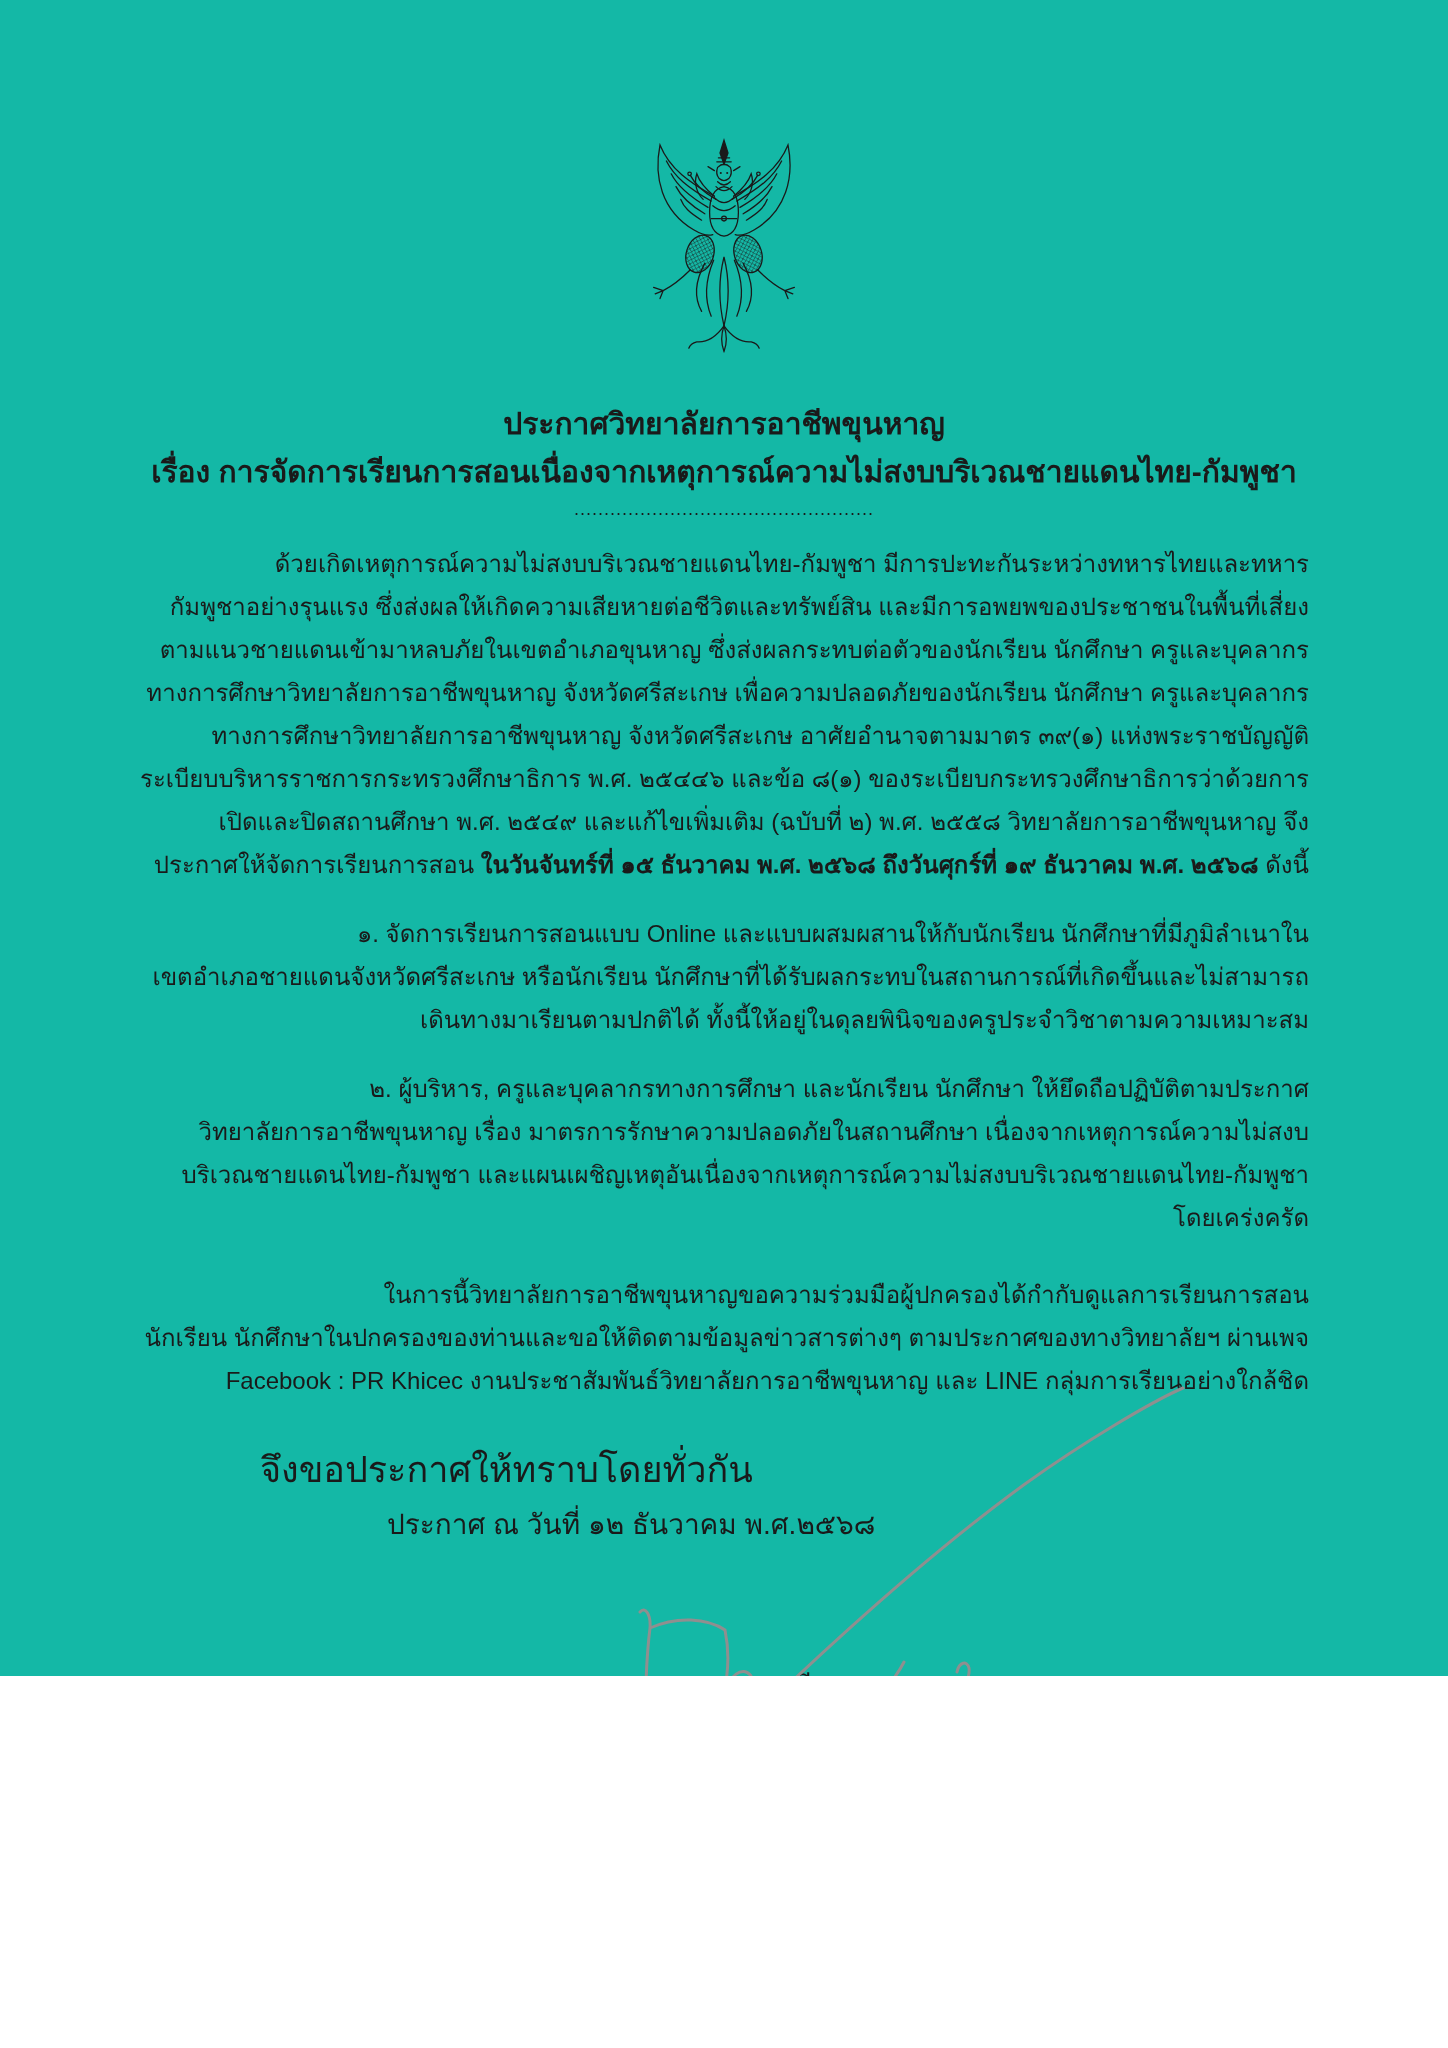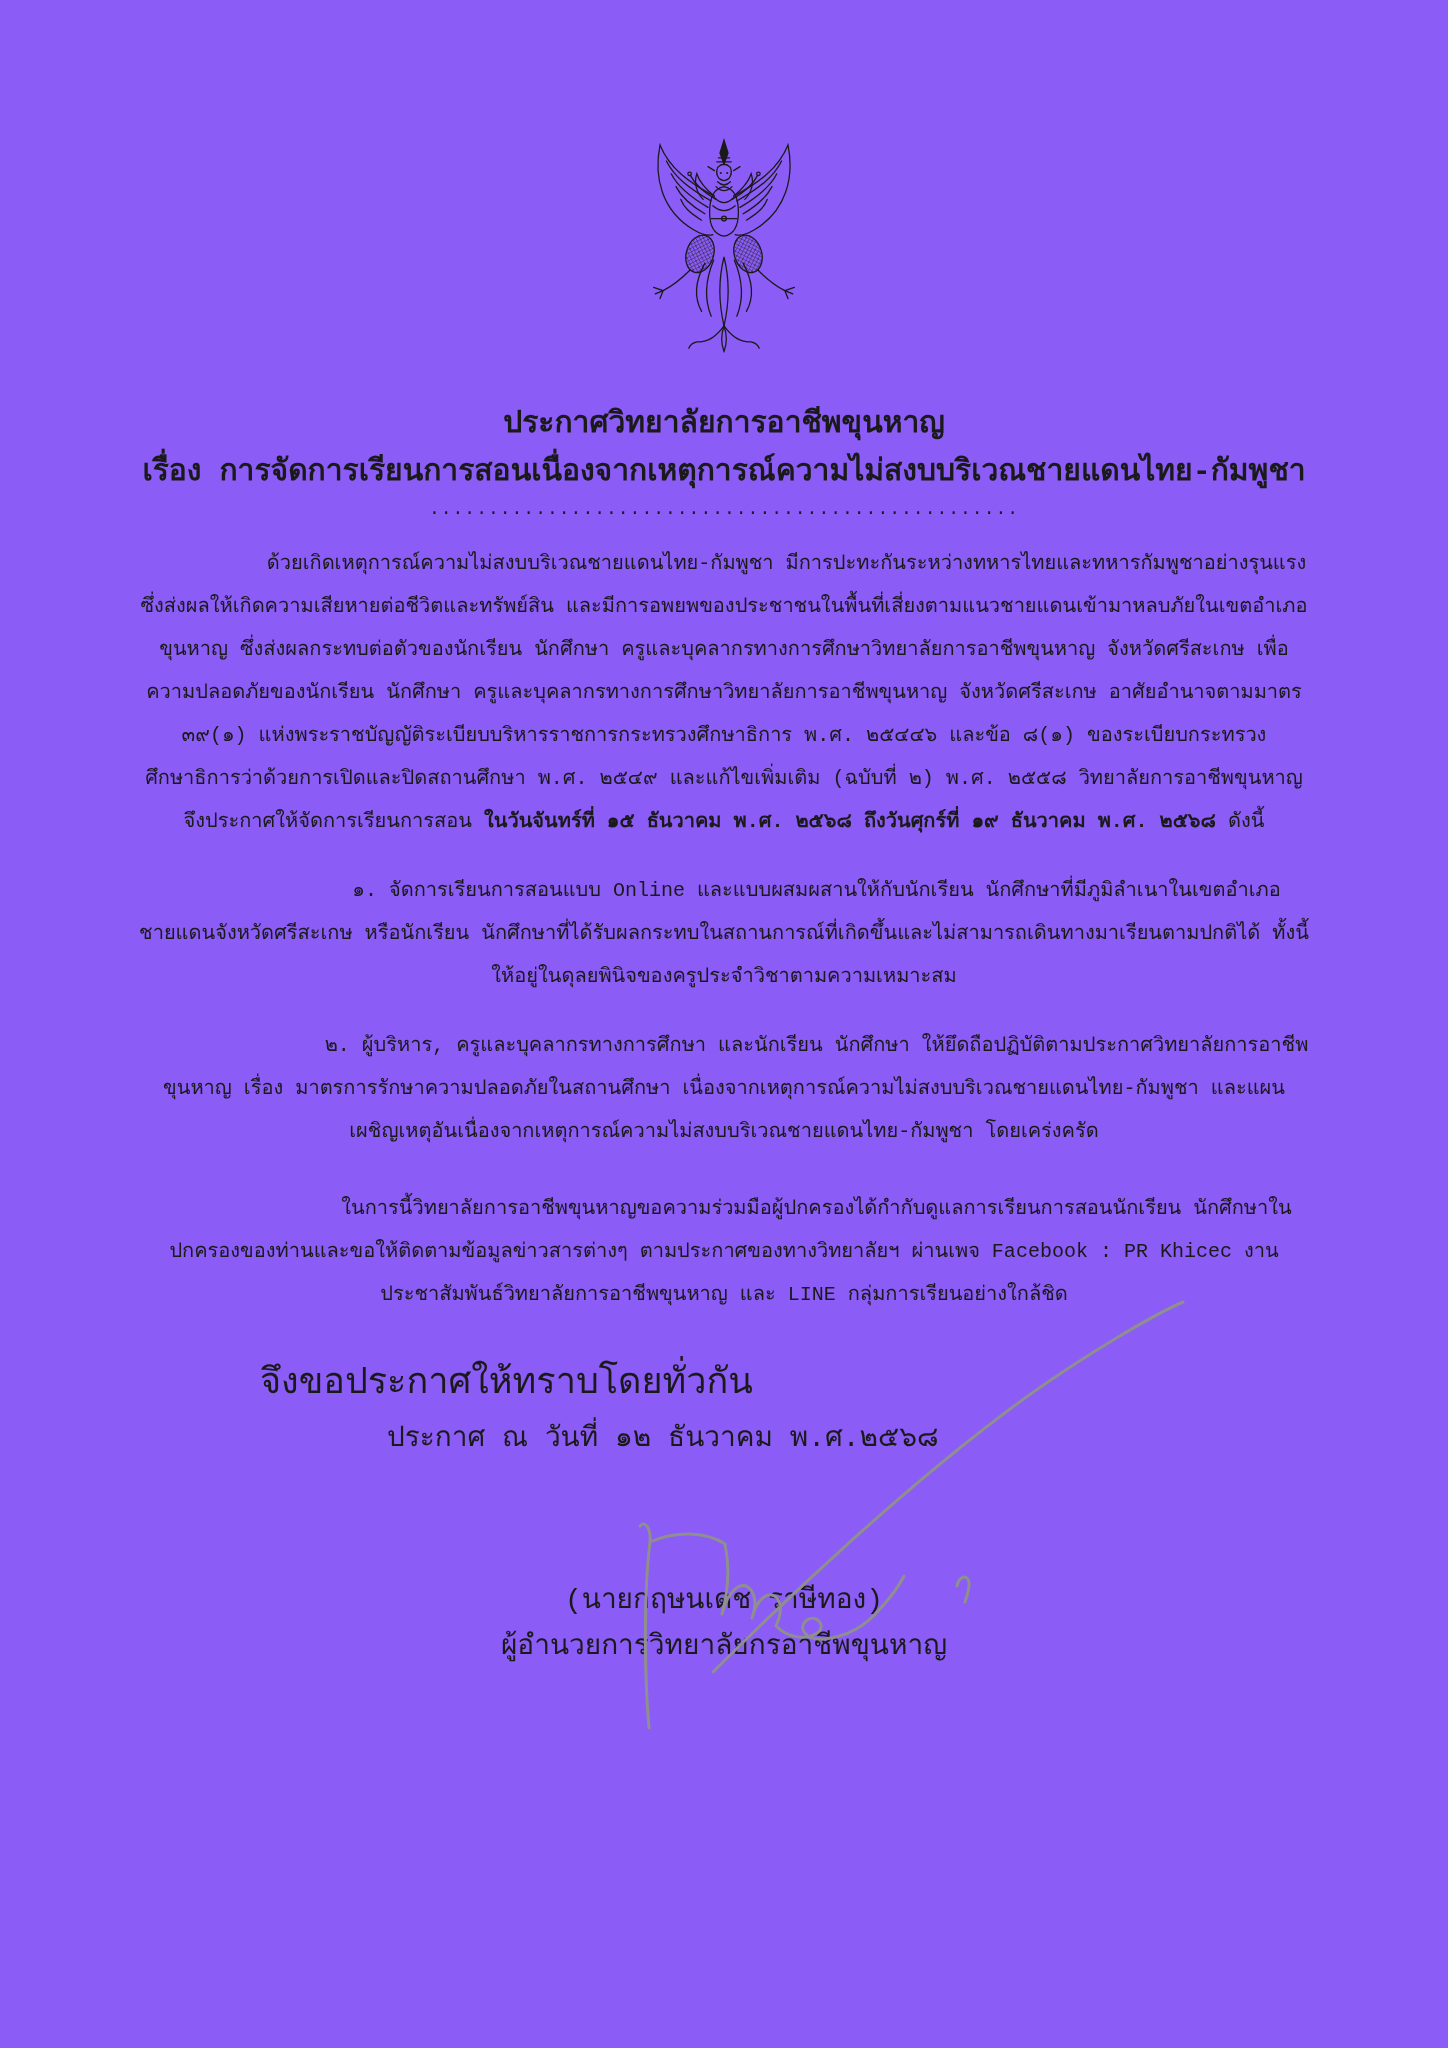--- a/index.html
+++ b/index.html
@@ -1,22 +1,22 @@
 <!DOCTYPE html>
 <html><head>
 <meta charset="utf-8">
 <style>
   html, body { margin: 0; padding: 0; background: #ffffff; }
   .page {
     position: relative;
     width: 1448px;
-    height: 2048px;
-    background: #8b5cf6;
+    height: 1676px;
+    background: #14b8a6;
     color: #1a1a1a;
-    font-family: Liberation Mono, monospace;
+    font-family: Liberation Sans, sans-serif;
     overflow: hidden;
   }
   .content { padding: 0 135px; }
   .emblem-wrap { text-align: center; padding-top: 128px; height: 262px; }
   .doc-title {
     text-align: center;
     font-size: 30px;
     font-weight: 700;
     line-height: 48px;
     margin-top: 10px;
@@ -28,23 +28,23 @@
     line-height: 48px;
   }
   .dotted-divider {
     text-align: center;
     font-size: 18px;
     line-height: 26px;
     letter-spacing: 1px;
     color: #1a1a1a;
   }
   .para {
-    font-size: 20px;
+    font-size: 24px;
     line-height: 43px;
-    text-align: center;
+    text-align: right;
     margin: 4px;
   }
   .para.intro { margin-top: 20px; text-indent: 125px; }
   .para.item  { margin-top: 26px; text-indent: 185px; }
   .para.coop  { margin-top: 34px; text-indent: 185px; }
   .bold-range { font-weight: 700; }
   .closing-line {
     font-size: 36px; line-height: 43px;
     margin-top: 46px; padding-left: 125px;
   }

